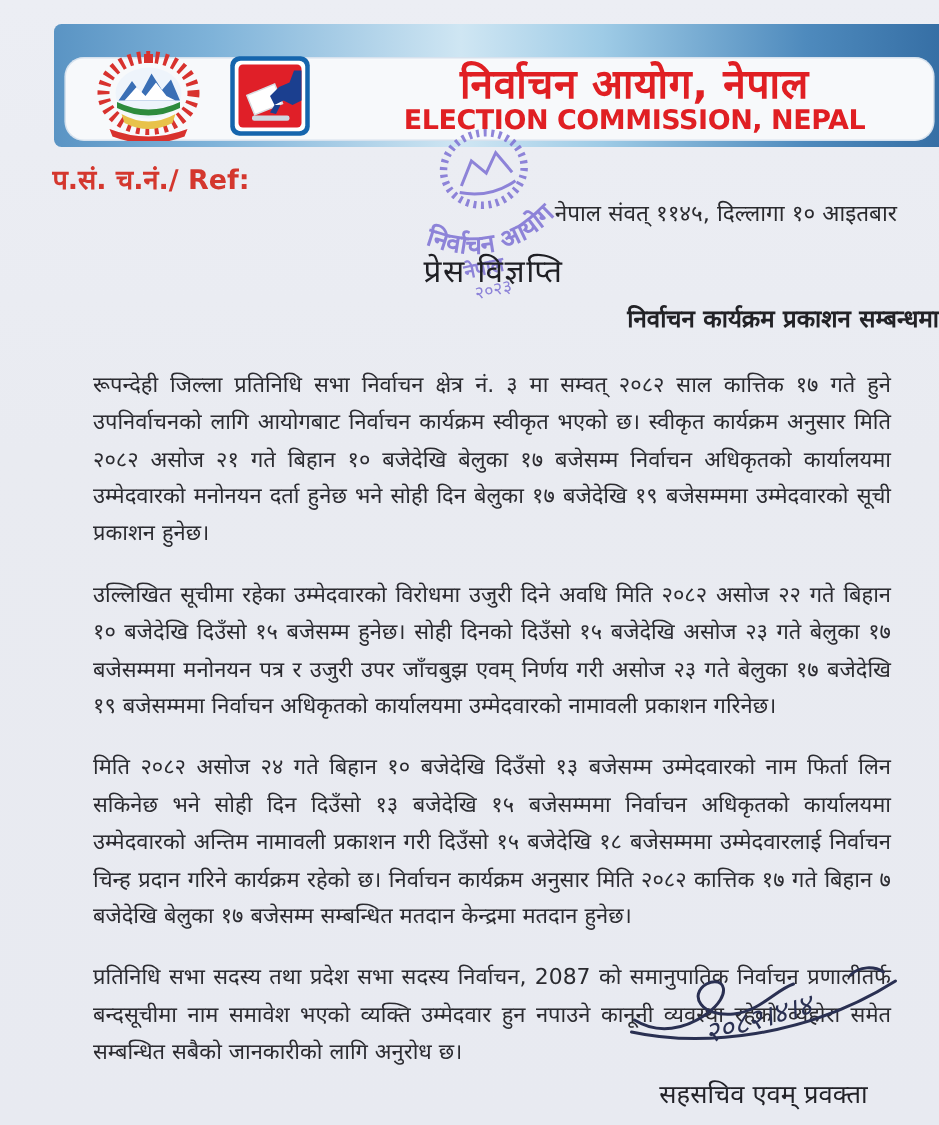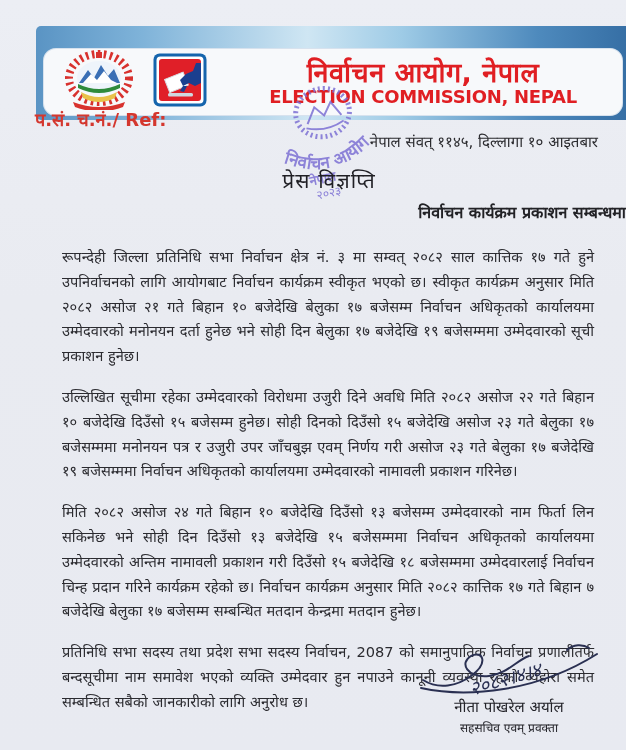--- a/index.html
+++ b/index.html
@@ -8,21 +8,21 @@
     background:#dfe3ea;
     font-family:"DejaVu Sans", sans-serif;
     overflow:hidden;
   }
   .page{
     position:relative;width:626px;height:750px;
     background:linear-gradient(180deg,#eceef4 0%,#e9ebf1 40%,#e8eaf1 100%);
   }
   
   .band{
-    position:absolute;left:36px;top:26px;right:0;height:94px;
+    position:absolute;left:36px;top:16px;right:0;height:82px;
     background:linear-gradient(90deg,#5a94c4 0%,#7fb3d9 18%,#cfe6f3 46%,#9ecbe6 62%,#4e8abd 85%,#366fa5 100%);
     border-top-left-radius:5px;border-bottom-left-radius:5px;
   }
   .band-inner{
     position:absolute;left:7px;right:3px;top:22px;bottom:4px;
     background:#f7f9fb;border-radius:13px;
     display:flex;align-items:center;
     box-shadow:inset 0 0 0 1px rgba(120,160,200,.25);
   }
   .emblem{margin-left:18px;flex:0 0 auto;}
@@ -69,21 +69,21 @@
     font-size:14.6px;line-height:24.8px;color:#2b2b30;
     text-align:justify;
   }
   .content p{margin:16px 0 12px 0;}
   
   .sig-block{
     position:absolute;right:22px;top:636px;width:190px;text-align:center;
   }
   .sig-art{display:block;margin:0 auto -4px auto;}
   .sig-name{font-size:15px;color:#222228;margin-top:0;}
-  .sig-designation{font-size:12px;color:#222228;margin-top:3px;}
+  .sig-designation{font-size:17px;color:#222228;margin-top:21px;}
 </style>
 </head>
 <body>
 
 <div class="page">
 
   <div class="band">
     <div class="band-inner">
 
       <span class="emblem">
@@ -155,17 +155,16 @@
 
   <div class="sig-block">
     <svg class="sig-art" width="185" height="64" viewBox="0 0 185 64">
       <g fill="none" stroke="#2a3052" stroke-width="2" stroke-linecap="round">
         <path d="M6 44 C 22 54, 40 50, 54 40 C 72 27, 66 14, 54 20 C 42 27, 50 42, 72 40 C 90 38, 100 24, 112 20"></path>
         <path d="M4 52 C 50 62, 120 56, 180 18"></path>
         <path d="M150 14 C 156 8, 166 8, 172 12"></path>
       </g>
       <text transform="rotate(-16 95 44)" x="52" y="48" font-size="19" font-style="italic" fill="#2a3052" font-family="DejaVu Sans, sans-serif">२०८२।४।४</text>
     </svg>
-    <div class="sig-name">नीता पोखरेल अर्याल</div>
     <div class="sig-designation">सहसचिव एवम् प्रवक्ता</div>
   </div>
 
 </div>
 
 </body></html>

